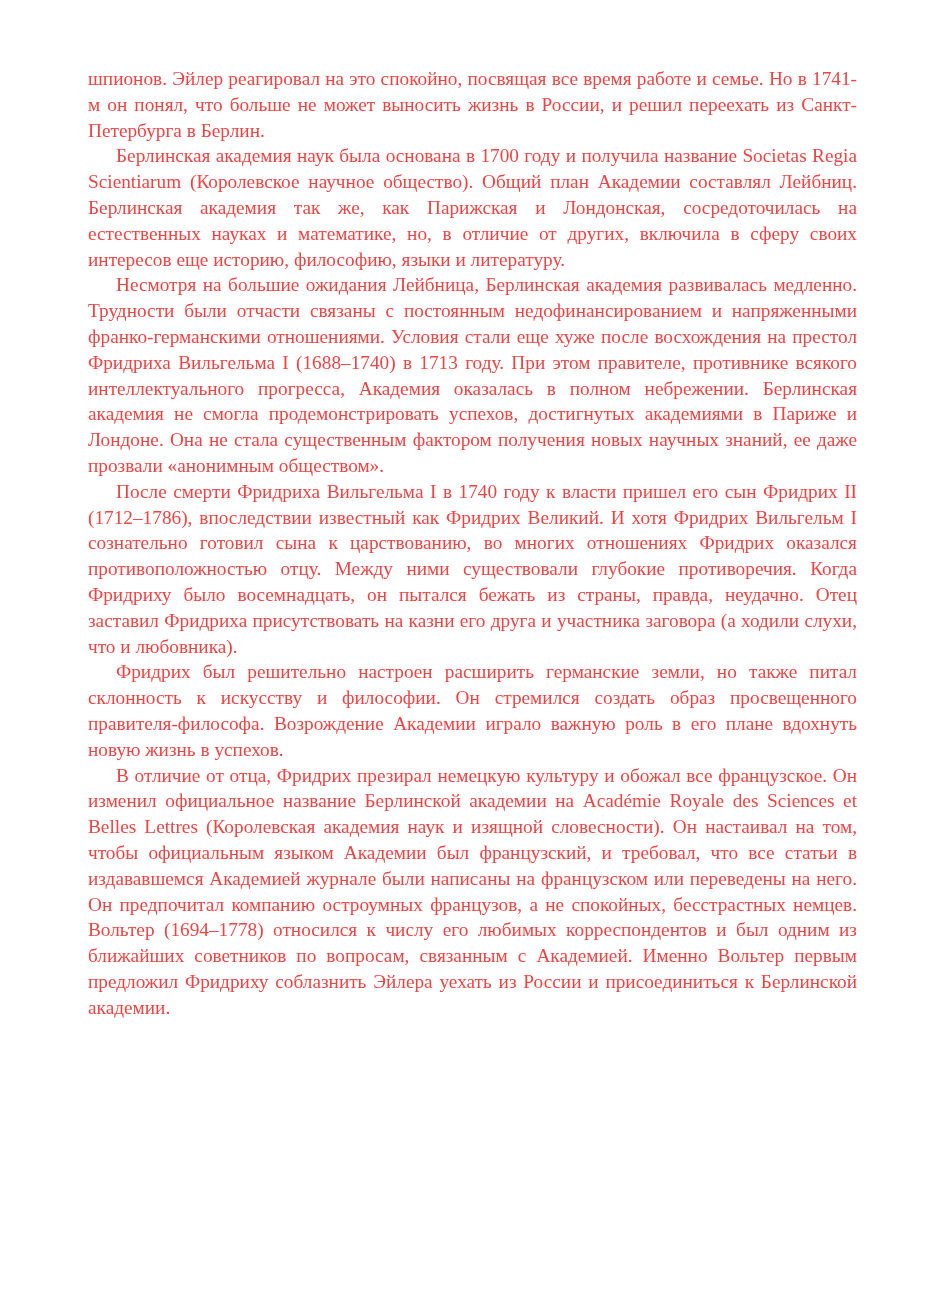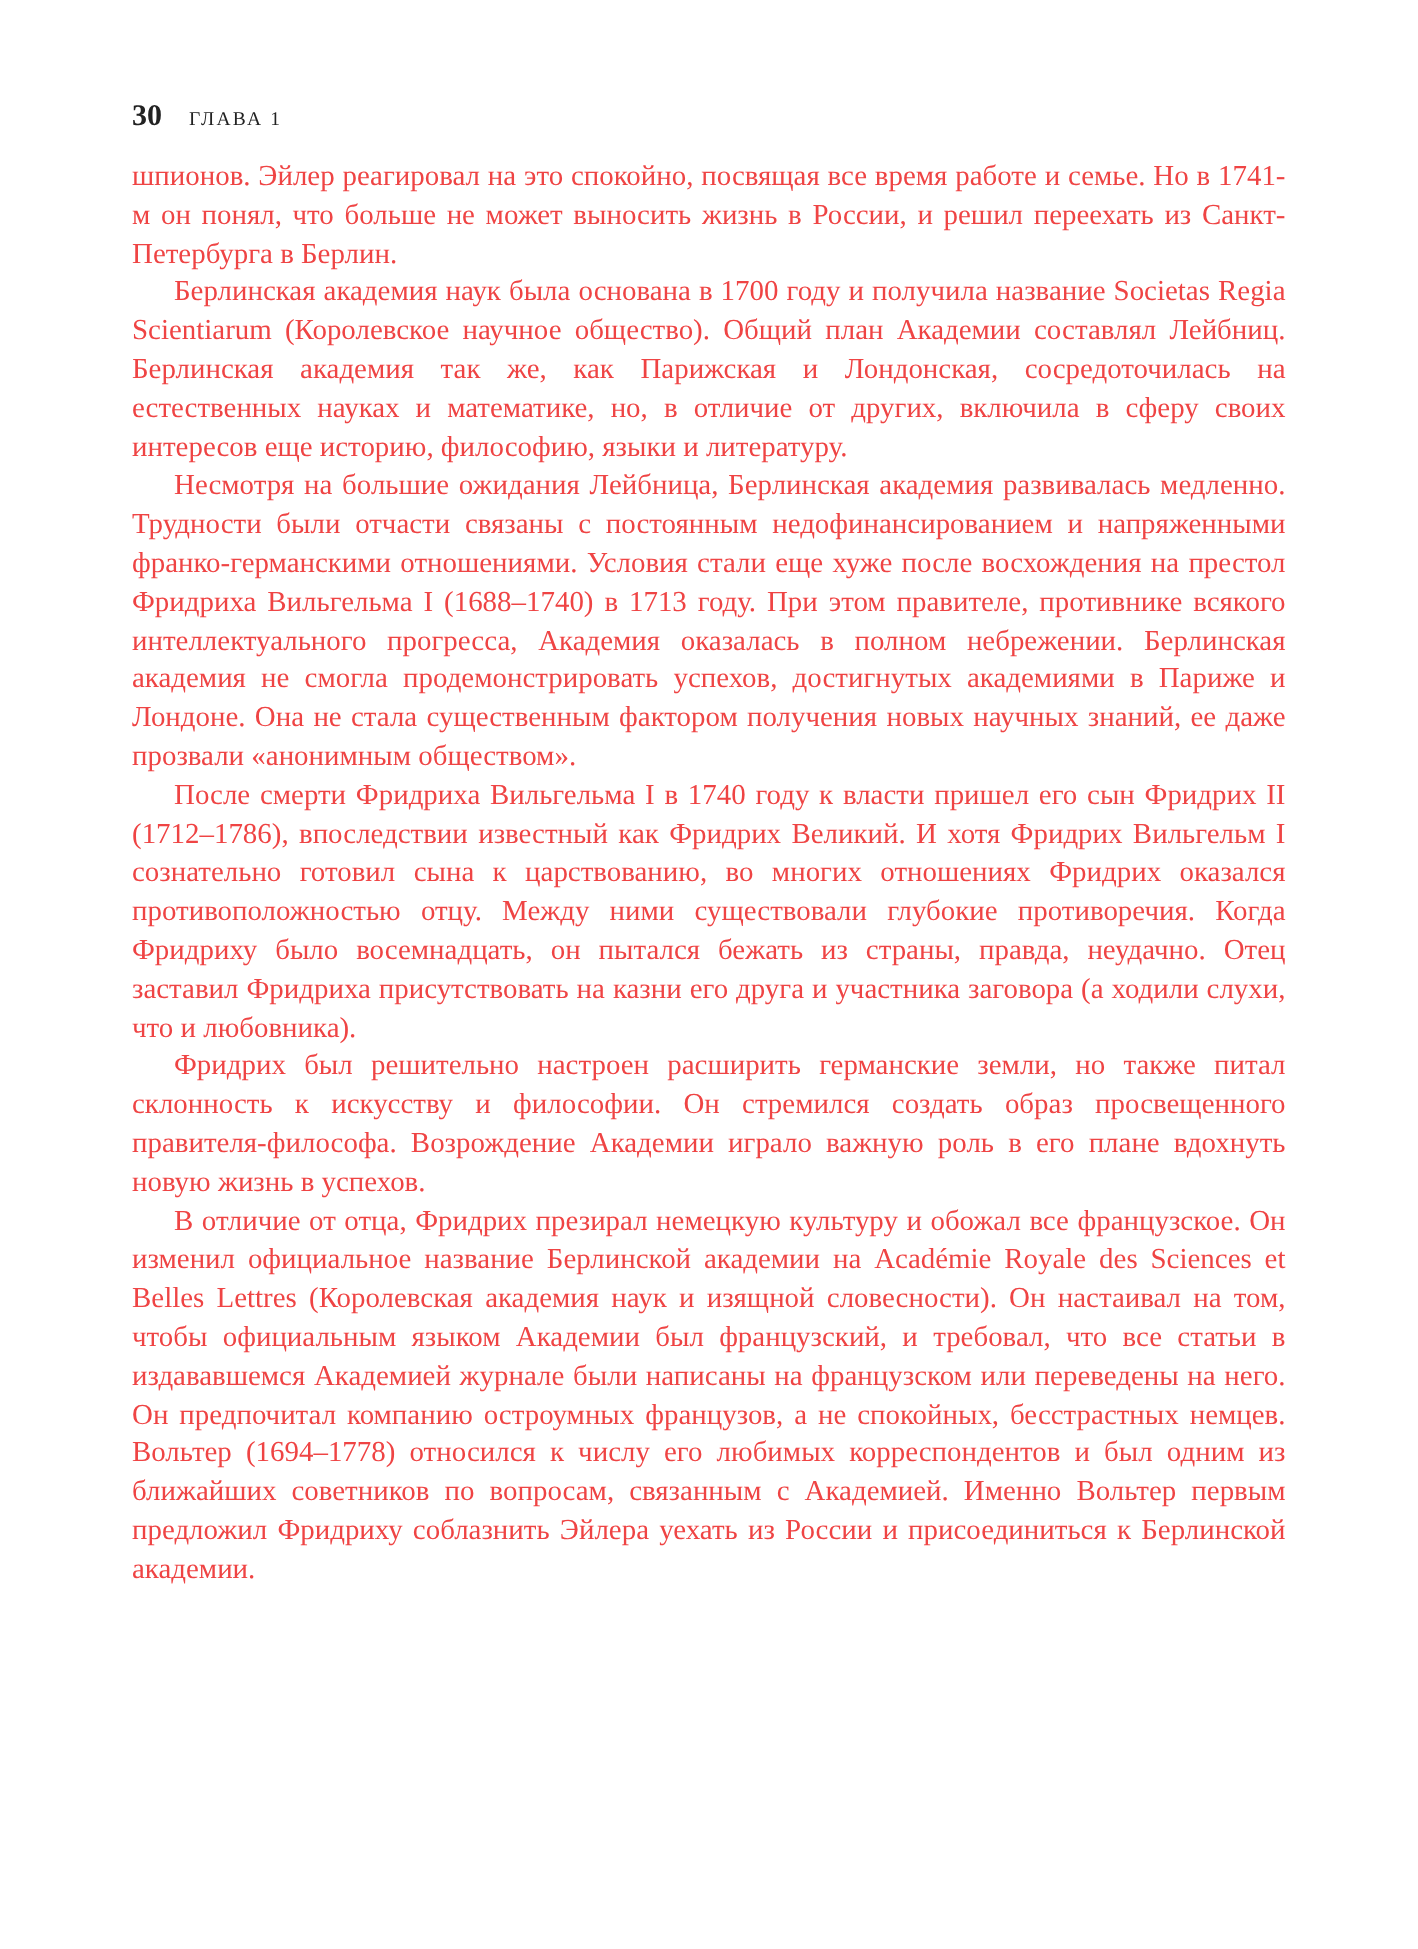--- a/index.html
+++ b/index.html
@@ -56,24 +56,20 @@
   }
 
   .body-text p.para.no-indent {
     text-indent: 0;
   }
 </style>
 </head>
 <body>
 
 <div class="page">
-  <header class="running-header">
-    <span class="page-number">30</span>
-    <span class="running-head">ГЛАВА 1</span>
-  </header>
 
   <main class="body-text">
       <p class="para no-indent" lang="ru">шпионов. Эйлер реагировал на это спокойно, посвящая все время работе и семье. Но в 1741-м он понял, что больше не может выносить жизнь в России, и решил переехать из Санкт-Петербурга в Берлин.</p>
       <p class="para" lang="ru">Берлинская академия наук была основана в 1700 году и получила название Societas Regia Scientiarum (Королевское научное общество). Общий план Академии составлял Лейбниц. Берлинская академия так же, как Парижская и Лондонская, сосредоточилась на естественных науках и математике, но, в отличие от других, включила в сферу своих интересов еще историю, философию, языки и литературу.</p>
       <p class="para" lang="ru">Несмотря на большие ожидания Лейбница, Берлинская академия развивалась медленно. Трудности были отчасти связаны с постоянным недофинансированием и напряженными франко-германскими отношениями. Условия стали еще хуже после восхождения на престол Фридриха Вильгельма I (1688–1740) в 1713 году. При этом правителе, противнике всякого интеллектуального прогресса, Академия оказалась в полном небрежении. Берлинская академия не смогла продемонстрировать успехов, достигнутых академиями в Париже и Лондоне. Она не стала существенным фактором получения новых научных знаний, ее даже прозвали «анонимным обществом».</p>
       <p class="para" lang="ru">После смерти Фридриха Вильгельма I в 1740 году к власти пришел его сын Фридрих II (1712–1786), впоследствии известный как Фридрих Великий. И хотя Фридрих Вильгельм I сознательно готовил сына к царствованию, во многих отношениях Фридрих оказался противоположностью отцу. Между ними существовали глубокие противоречия. Когда Фридриху было восемнадцать, он пытался бежать из страны, правда, неудачно. Отец заставил Фридриха присутствовать на казни его друга и участника заговора (а ходили слухи, что и любовника).</p>
       <p class="para" lang="ru">Фридрих был решительно настроен расширить германские земли, но также питал склонность к искусству и философии. Он стремился создать образ просвещенного правителя-философа. Возрождение Академии играло важную роль в его плане вдохнуть новую жизнь в успехов.</p>
       <p class="para" lang="ru">В отличие от отца, Фридрих презирал немецкую культуру и обожал все французское. Он изменил официальное название Берлинской академии на Académie Royale des Sciences et Belles Lettres (Королевская академия наук и изящной словесности). Он настаивал на том, чтобы официальным языком Академии был французский, и требовал, что все статьи в издававшемся Академией журнале были написаны на французском или переведены на него. Он предпочитал компанию остроумных французов, а не спокойных, бесстрастных немцев. Вольтер (1694–1778) относился к числу его любимых корреспондентов и был одним из ближайших советников по вопросам, связанным с Академией. Именно Вольтер первым предложил Фридриху соблазнить Эйлера уехать из России и присоединиться к Берлинской академии.</p>
     </main>
 </div>

